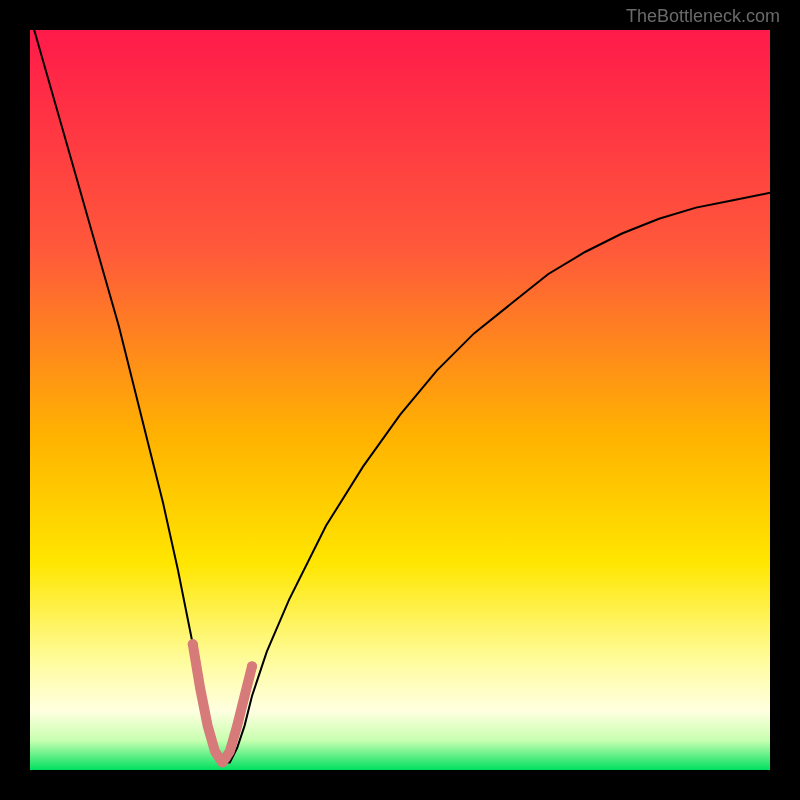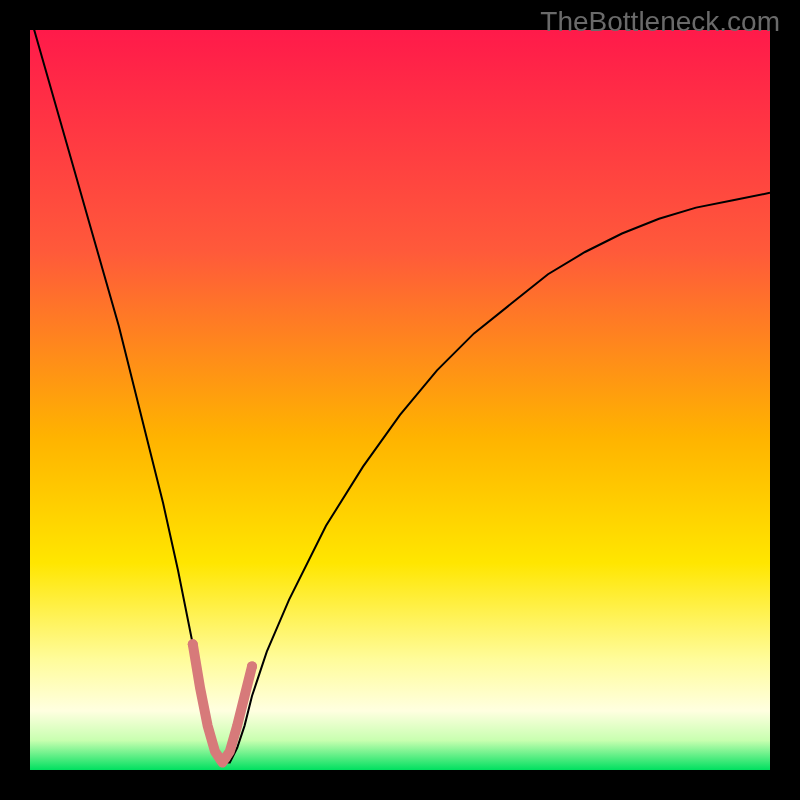--- a/index.html
+++ b/index.html
@@ -9,21 +9,21 @@
     height: 800px;
     background: #000;
     position: relative;
     font-family: Arial, sans-serif;
   }
   .watermark {
     position: absolute;
     top: 6px;
     right: 20px;
     color: #6a6a6a;
-    font-size: 28px;
+    font-size: 18px;
     font-weight: 500;
     z-index: 10;
   }
   .plot-area {
     position: absolute;
     left: 30px;
     top: 30px;
     width: 740px;
     height: 740px;
   }

